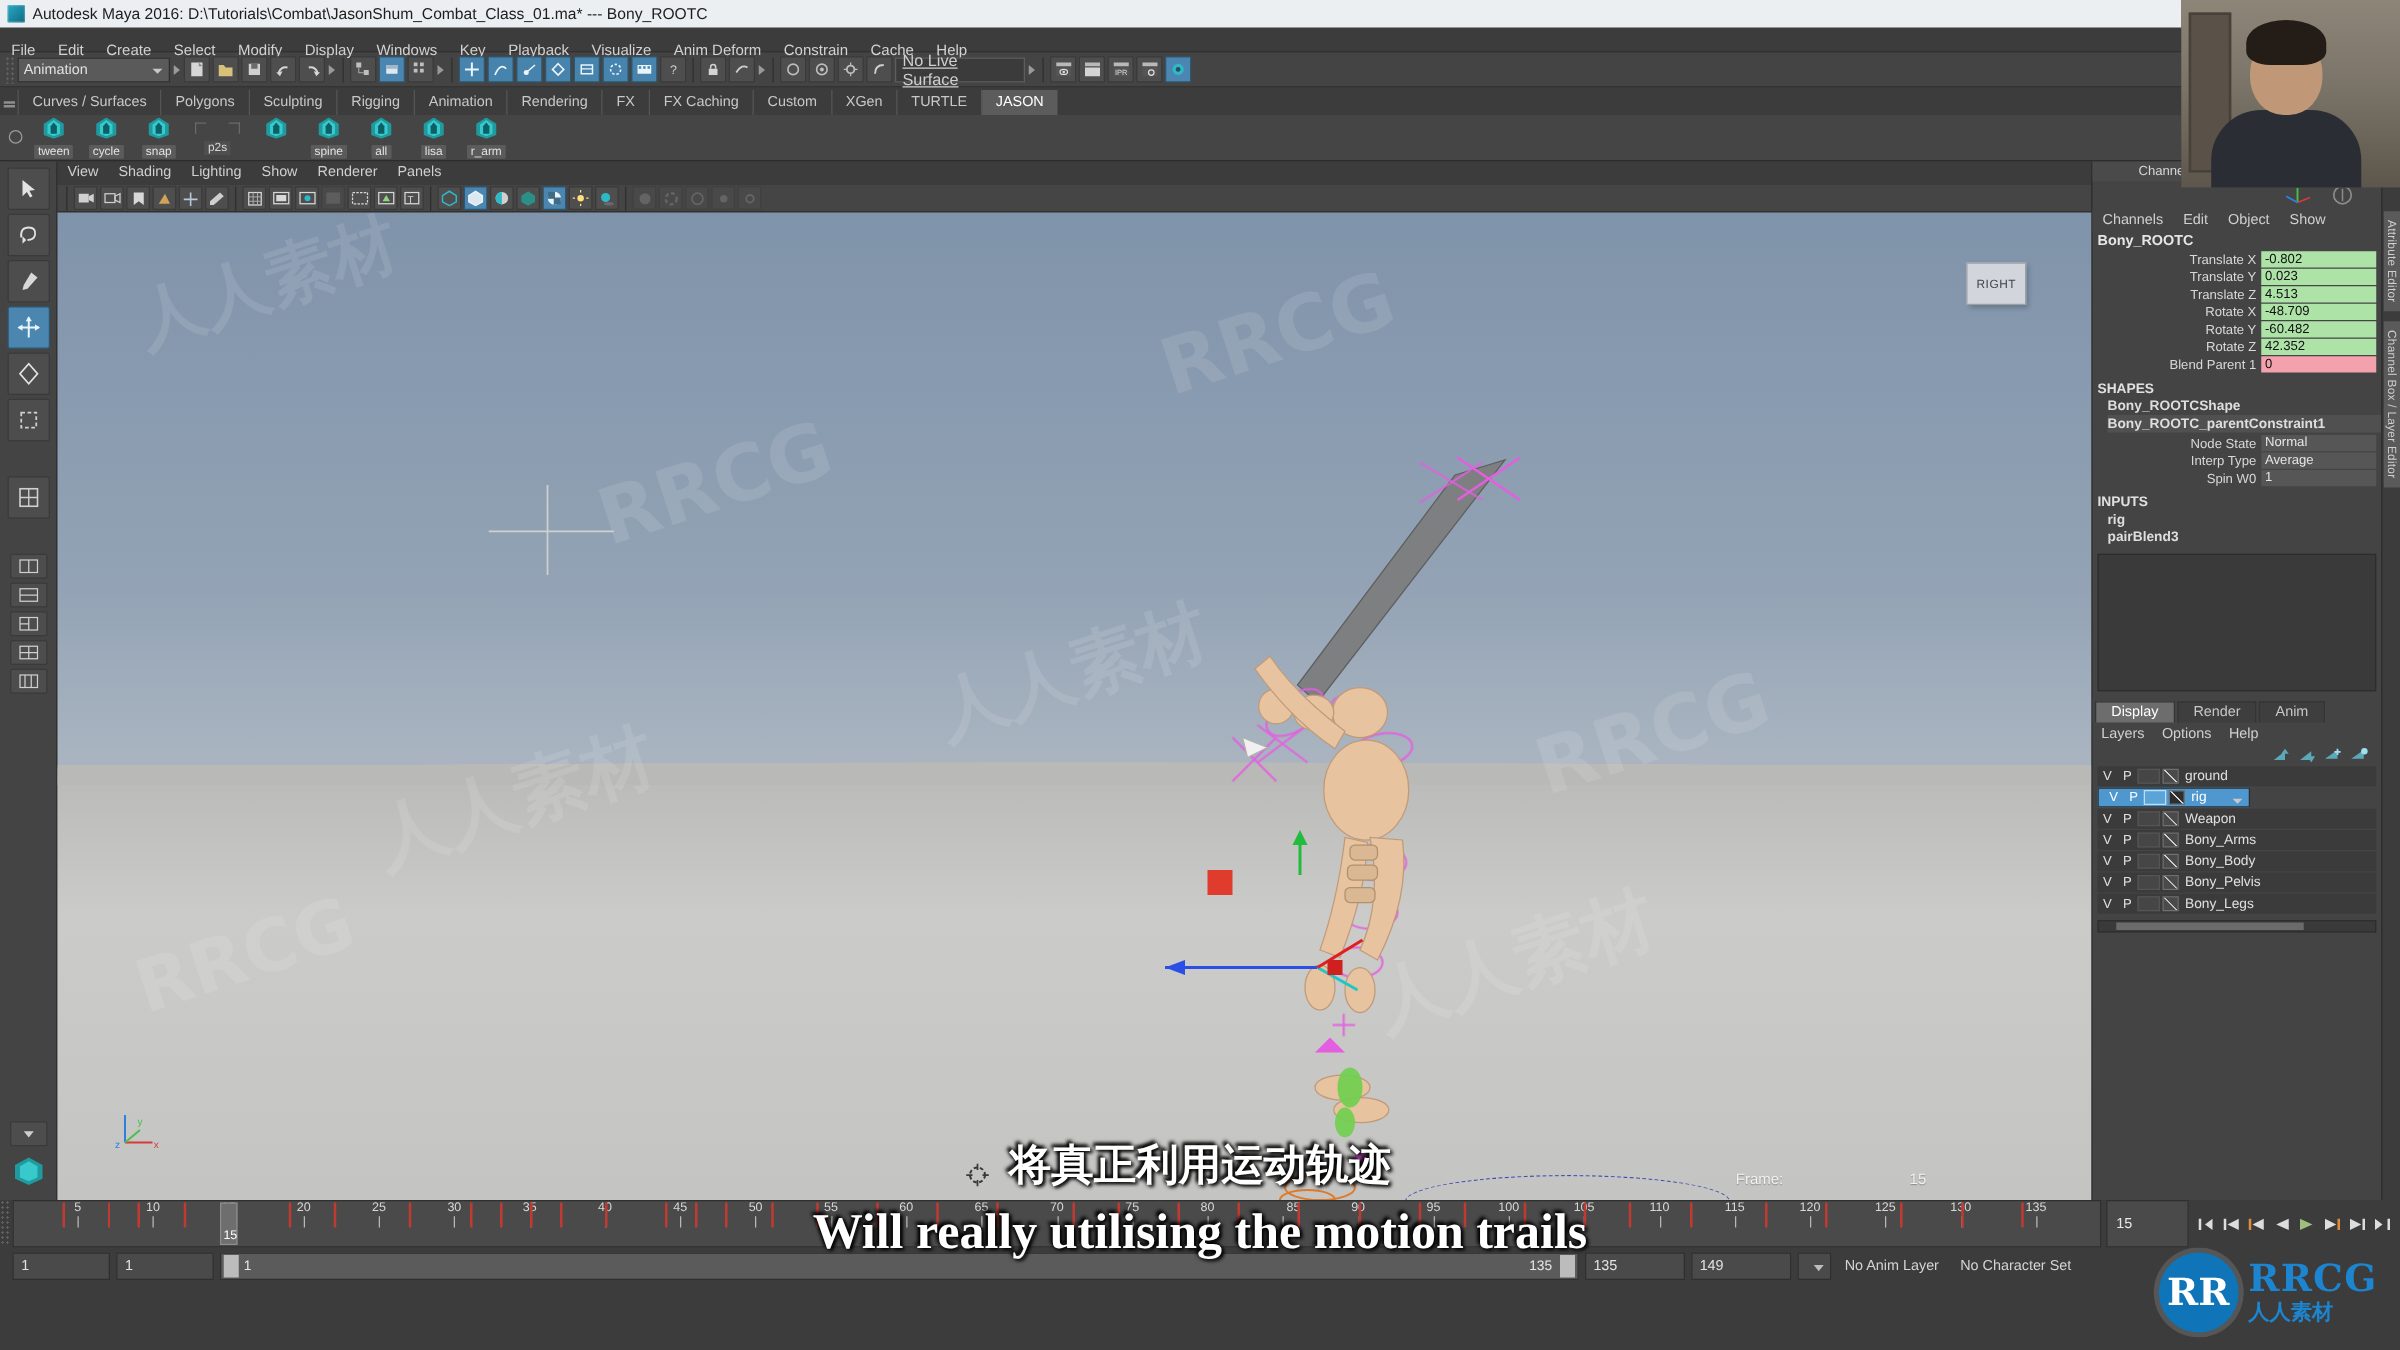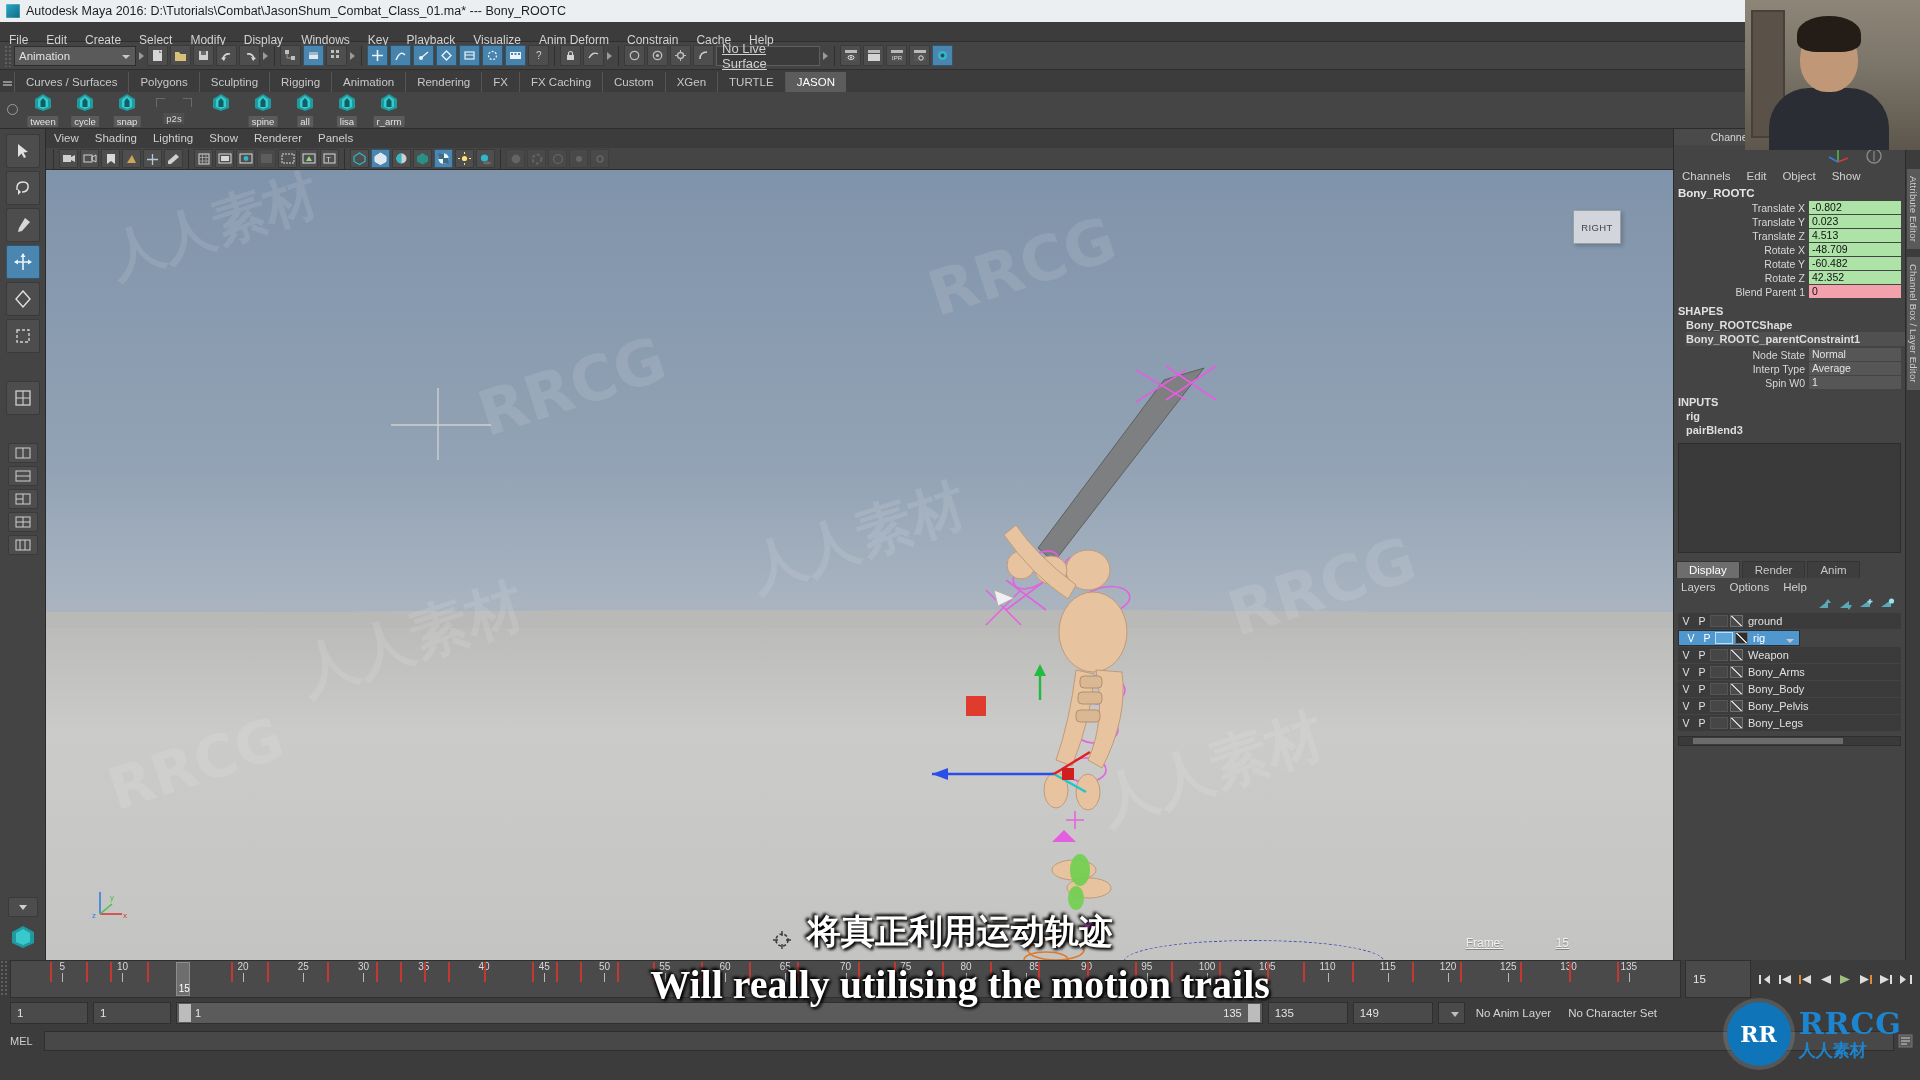--- a/index.html
+++ b/index.html
@@ -96,22 +96,22 @@
   .vb.on { background:#4a86b0; border-color:#2f566f; }
   .vb.dim { opacity:.45; }
 
   #viewport { flex:1; position:relative; overflow:hidden;
     background:linear-gradient(#7f93aa 0%, #93a3b5 38%, #a9b4c0 55%); }
   #ground { position:absolute; left:0; right:0; top:56%; bottom:0;
     background:linear-gradient(#b9b9b7, #cbcbc9 35%, #c4c4c2); }
   #ground:before { content:""; position:absolute; left:0; right:0; top:-14px;
     height:30px; background:radial-gradient(120% 100% at 50% 100%, #b9b9b7 60%, transparent 61%); }
   #axisgizmo { position:absolute; left:44px; bottom:36px; width:40px; height:40px; }
-  #frameinfo { position:absolute; right:104px; bottom:10px; font-size:12px;
-    color:#f2f2f2; display:flex; gap:52px; text-shadow:0 1px 1px #0005;text-decoration:underline; }
+  #frameinfo { position:absolute; right:132px; bottom:10px; font-size:12px;
+    color:#f2f2f2; display:flex; gap:101px; text-shadow:0 1px 1px #0005; }
   #viewcube { position:absolute; right:52px; top:40px; width:48px; height:34px;
     background:#d2d6dc; border:1px solid #9aa0a8; color:#41454a; font-size:9.5px;
     display:flex; align-items:center; justify-content:center; letter-spacing:.4px;
     box-shadow:2px 2px 4px #0003; }
   #pivot { position:absolute; left:726px; top:760px; width:20px; height:20px; }
   #redsquare { position:absolute; left:920px; top:526px; width:20px; height:20px;
     background:#e03c2e; }
   #mtrail { position:absolute; left:1078px; top:770px; width:260px; height:42px;
     border:1.5px dashed #3c46b4; border-radius:50%; opacity:.95; }
   .wm { position:absolute; color:#ffffff1c; font-weight:bold; pointer-events:none;
@@ -236,21 +236,21 @@
     background:#2a2d33; border-radius:40px 40px 0 0; transform:translateX(-50%); }
   #webcam .door { position:absolute; left:6px; top:10px; width:34px; height:128px;
     background:#5a5248; border:2px solid #47413a; }
 
   
   #rrcg { position:absolute; right:18px; bottom:14px; z-index:50;
     display:flex; align-items:center; gap:8px; }
   #rrcg .badge { width:64px; height:64px; border-radius:50%;
     background:#0f74b8; display:flex; align-items:center; justify-content:center;
     box-shadow:0 0 0 4px #ffffff22; }
-  #rrcg .badge b { color:#fff; font-size:22px; font-family:"DejaVu Serif",serif; }
+  #rrcg .badge b { color:#fff; font-size:30px; font-family:"DejaVu Serif",serif; }
   #rrcg .txt { display:flex; flex-direction:column; line-height:1; }
   #rrcg .txt .a { font-size:30px; font-weight:bold; color:#1d85cf;
     font-family:"DejaVu Serif", serif; letter-spacing:1px; }
   #rrcg .txt .b { font-size:17px; font-weight:bold; color:#1d85cf;
     font-family:"DejaVu Sans", sans-serif; margin-top:3px; }
 </style>
 </head>
 <body>
 
 <div id="titlebar">
@@ -1256,28 +1256,20 @@
       <span class="handle" style="right:2px"></span>
     </div>
     <div class="numfield" style="width:80px">135</div>
     <div class="numfield" style="width:80px">149</div>
     <div class="combo" style="width:26px"></div>
     <div class="flatlabel">No Anim Layer</div>
     <div class="flatlabel">No Character Set</div>
     <div style="width:250px"></div>
   </div>
 
-  <div id="melrow">
-    <span class="lbl">MEL</span>
-    <span id="melinput"></span>
-    <svg width="16" height="14">
-        <rect x="1" y="1" width="13" height="12" fill="#585858" stroke="#777"></rect>
-        <path d="M3 4h9M3 7h9M3 10h6" stroke="#cfcfcf"></path>
-      </svg>
-  </div>
 
 </div>
 
 <div id="subs">
   <div id="sub-cn">将真正利用运动轨迹</div>
   <div id="sub-en">Will really utilising the motion trails</div>
 </div>
 
 <div id="webcam">
   <div class="wall"></div>

